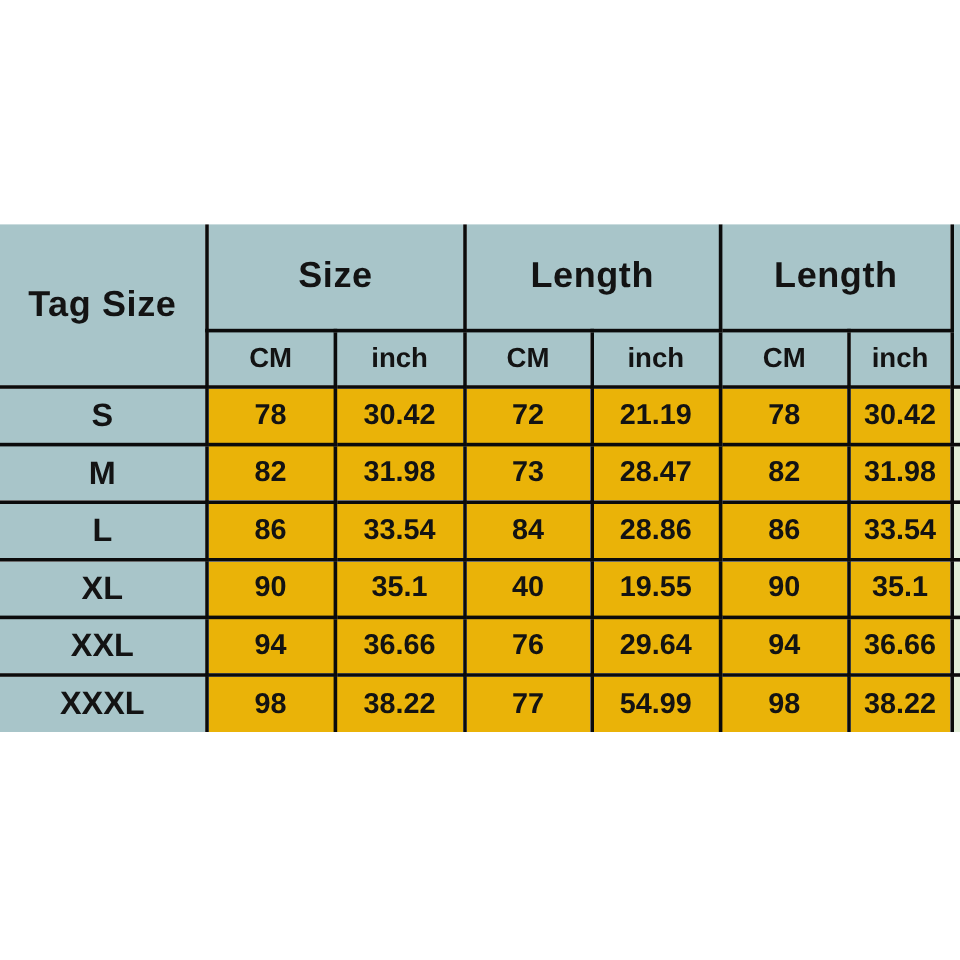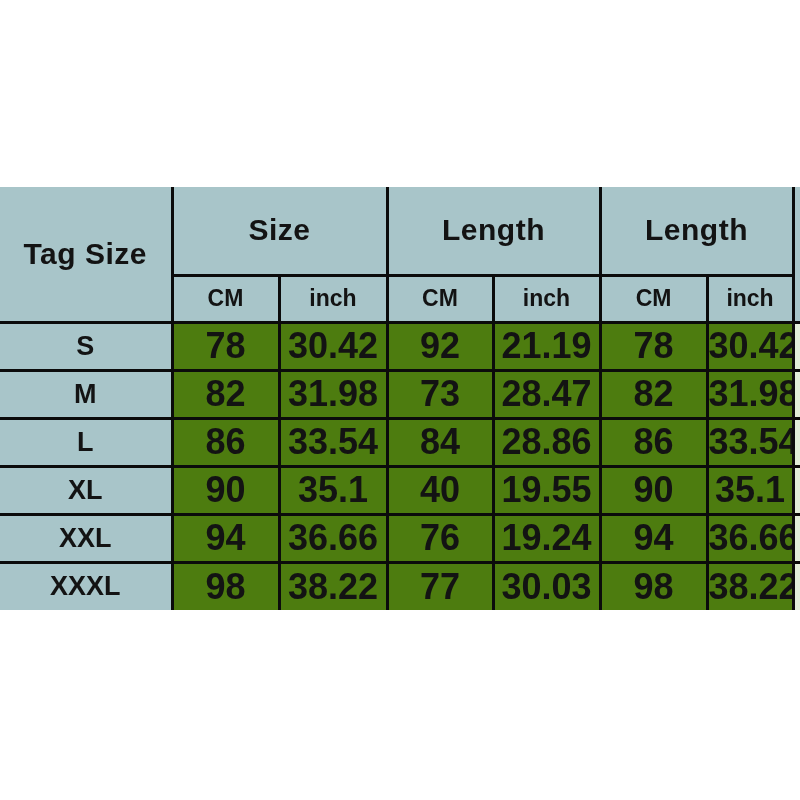--- a/index.html
+++ b/index.html
@@ -48,23 +48,23 @@
     font-size: 23px;
   }
   
   .sizecell {
     background: #a8c5c9;
     font-weight: bold;
     font-size: 27px;
   }
   
   .val {
-    background: #4d7c0f;
+    background: #eab308;
     font-weight: bold;
-    font-size: 36px;
+    font-size: 24px;
     margin-top: 32px;
   }
   
   .sliver-hdr { background: #a8c5c9; }
   .sliver-val { background: #e2efda; }
   tr.r-group   { height: 88px; }
   tr.r-sub     { height: 47px; }
   tr.r-data    { height: 48px; }
 </style>
 </head>
@@ -99,21 +99,21 @@
         <td class="subhdr">CM</td>
         <td class="subhdr">inch</td>
         <td class="subhdr">CM</td>
         <td class="subhdr">inch</td>
       </tr>
 
       <tr class="r-data">
         <td class="sizecell">S</td>
         <td class="val">78</td>
         <td class="val">30.42</td>
-        <td class="val">92</td>
+        <td class="val">72</td>
         <td class="val">21.19</td>
         <td class="val">78</td>
         <td class="val">30.42</td>
         <td class="sliver-val"></td>
       </tr>
 
       <tr class="r-data">
         <td class="sizecell">M</td>
         <td class="val">82</td>
         <td class="val">31.98</td>
@@ -144,32 +144,32 @@
         <td class="val">90</td>
         <td class="val">35.1</td>
         <td class="sliver-val"></td>
       </tr>
 
       <tr class="r-data">
         <td class="sizecell">XXL</td>
         <td class="val">94</td>
         <td class="val">36.66</td>
         <td class="val">76</td>
-        <td class="val">19.24</td>
+        <td class="val">29.64</td>
         <td class="val">94</td>
         <td class="val">36.66</td>
         <td class="sliver-val"></td>
       </tr>
 
       <tr class="r-data">
         <td class="sizecell">XXXL</td>
         <td class="val">98</td>
         <td class="val">38.22</td>
         <td class="val">77</td>
-        <td class="val">30.03</td>
+        <td class="val">54.99</td>
         <td class="val">98</td>
         <td class="val">38.22</td>
         <td class="sliver-val"></td>
       </tr>
     </tbody>
       </table>
   </div>
 </div>
 
 </body></html>

